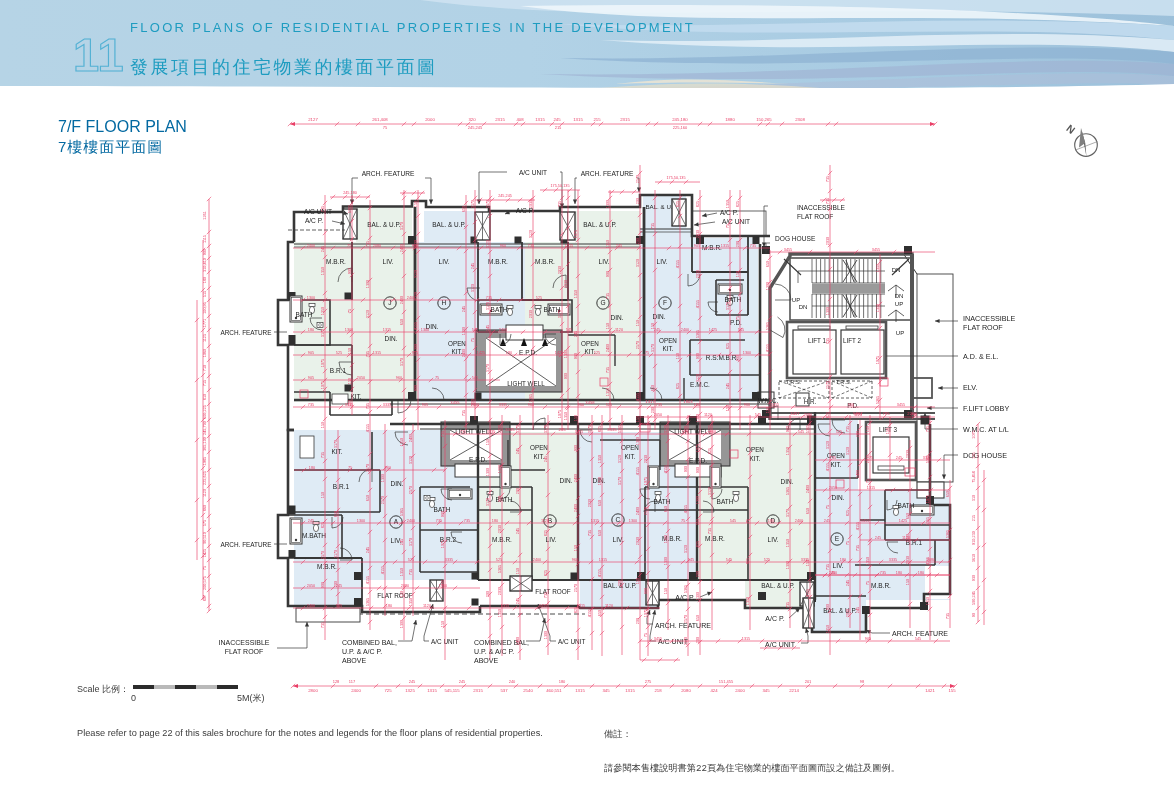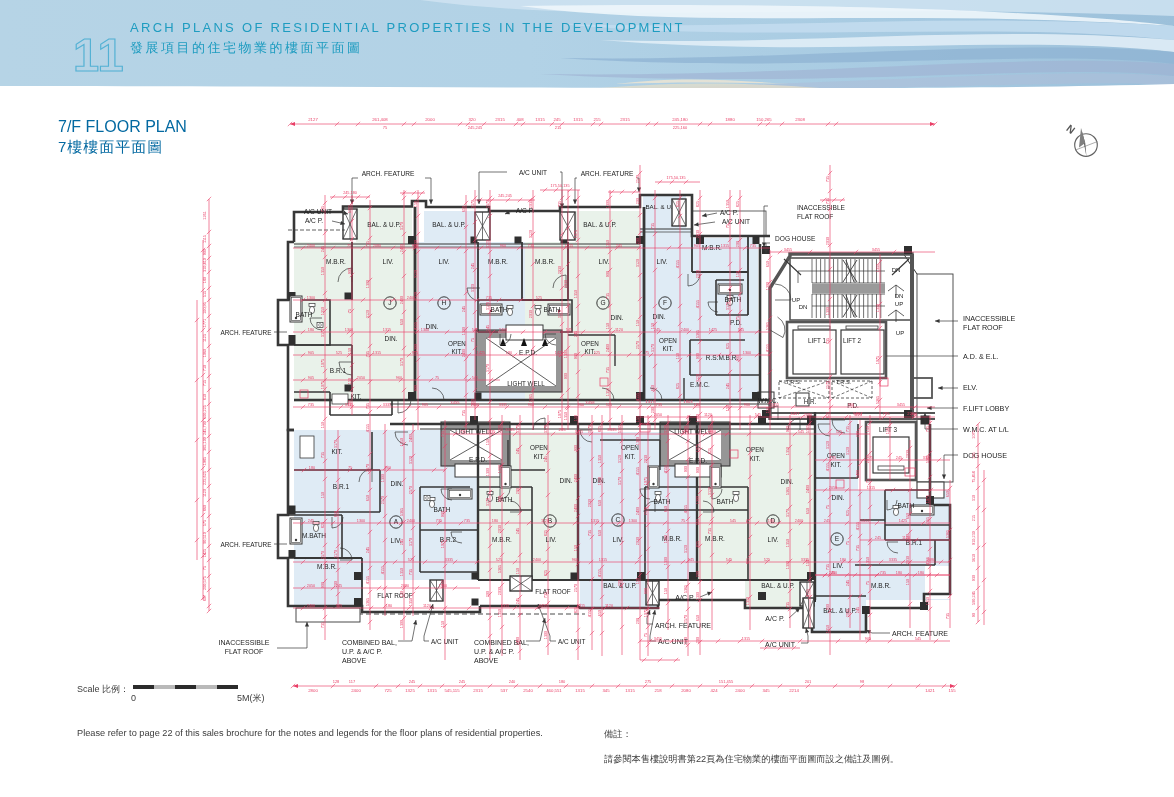--- a/index.html
+++ b/index.html
@@ -1,27 +1,27 @@
 <!DOCTYPE html>
 <html><head>
 <meta charset="utf-8">
 <style>
 html,body{margin:0;padding:0;background:#ffffff;}
 body{width:1174px;height:797px;position:relative;font-family:"Liberation Sans",sans-serif;overflow:hidden;}
 .hdr{position:absolute;left:0;top:0;width:1174px;height:88px;overflow:hidden;}
 #ttl{position:absolute;left:130px;top:20px;}
 #ttl .en{font-size:13px;letter-spacing:2.3px;color:#1e9cc0;}
-#ttl .cn{font-size:13px;letter-spacing:2.5px;color:#1e9cc0;margin-top:4px;}
+#ttl .cn{font-size:18px;letter-spacing:2.5px;color:#1e9cc0;margin-top:20px;}
 #num11{position:absolute;left:73px;top:7px;font-size:47px;font-weight:bold;color:transparent;-webkit-text-stroke:1.15px #54b1d4;letter-spacing:1px;margin-top:20px;}
 #plantitle{position:absolute;left:58px;top:118px;color:#0369a1;font-size:16px;}
 #plantitle .cn{font-size:15px;letter-spacing:1px;margin-top:2px;}
 #remarks{position:absolute;left:77px;top:728px;font-size:9.2px;color:#3c3c3c;}
 #remarks .l2{}
-#remarkscn{position:absolute;left:604px;top:728px;font-size:9.2px;color:#3c3c3c;}
-#remarkscn .l2{margin-top:12px;}
+#remarkscn{position:absolute;left:604px;top:728px;font-size:9.2px;color:#3c3c3c;font-family:Liberation Mono, monospace;}
+#remarkscn .l2{margin-top:21px;}
 #scalebar{position:absolute;left:77px;top:681px;font-size:8px;color:#3c3c3c;}
 svg text{font-family:"Liberation Sans",sans-serif;}
 </style>
 </head>
 <body>
 
 <div class="hdr">
 <svg width="1174" height="88" viewBox="0 0 1174 88">
 <defs>
 <linearGradient id="hg" x1="0" y1="0" x2="1" y2="0">
@@ -41,21 +41,21 @@
 <path d="M560,88 C860,96 1100,76 1174,86 L1174,76 C1040,66 820,88 560,88 Z" fill="#aebed8" opacity="0.6"></path>
 <path d="M600,88 C700,80 760,84 820,88 Z" fill="#e8e0c8" opacity="0.7"></path>
 <path d="M615,84 C680,76 730,80 790,84 C730,82 670,82 615,84 Z" fill="#f0e6d2" opacity="0.8"></path>
 <path d="M0,88 L1174,88 L1174,84 C900,92 400,86 0,86 Z" fill="#ffffff"></path>
 </svg>
 </div>
 
 <div id="num11">11</div>
 
 <div id="ttl">
-<div class="en">ARCH PLANS OF RESIDENTIAL PROPERTIES IN THE DEVELOPMENT</div>
+<div class="en">FLOOR PLANS OF RESIDENTIAL PROPERTIES IN THE DEVELOPMENT</div>
 <div class="cn">發展項目的住宅物業的樓面平面圖</div>
 </div>
 
 <div id="plantitle">
 <div>7/F FLOOR PLAN</div>
 <div class="cn">7樓樓面平面圖</div>
 </div>
 
 <div id="remarks">
 <div class="l2">Please refer to page 22 of this sales brochure for the notes and legends for the floor plans of residential properties.</div>

